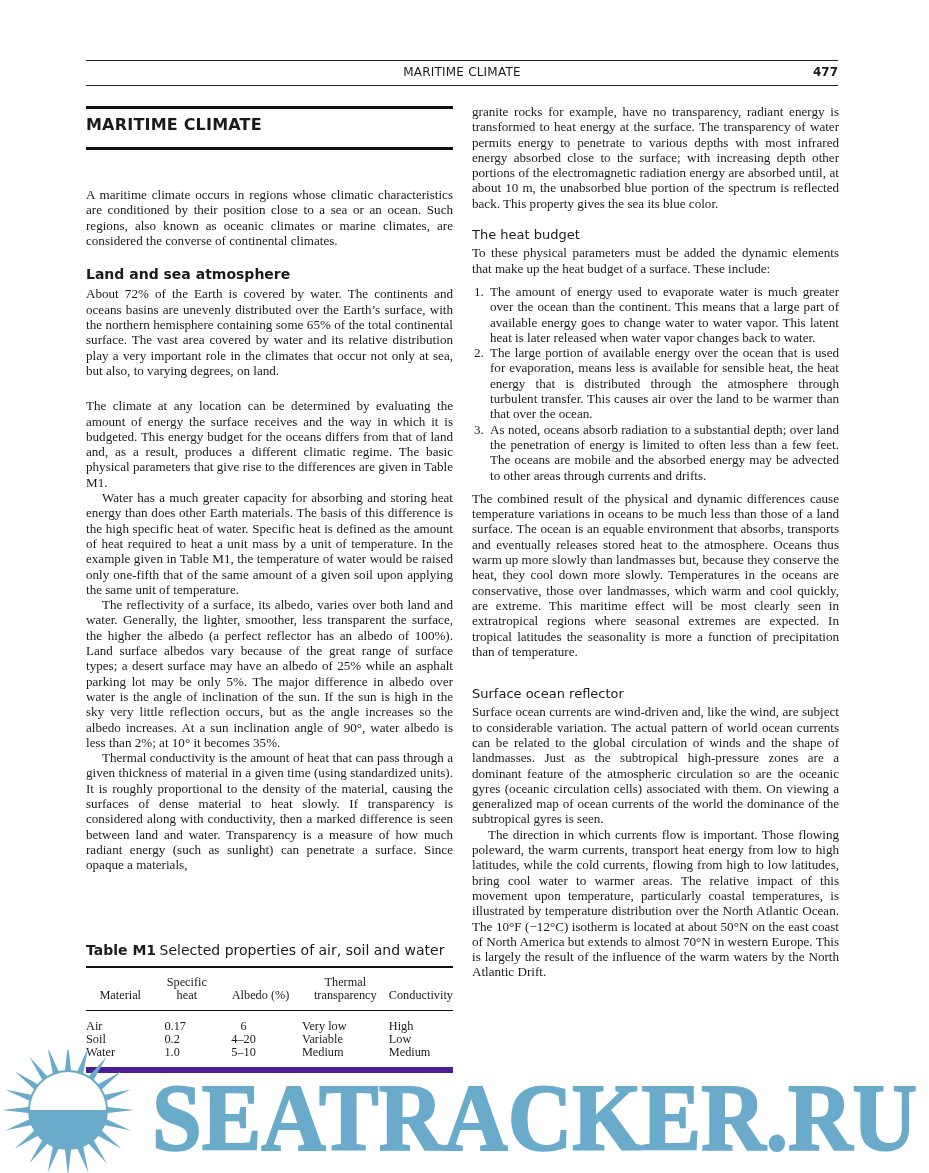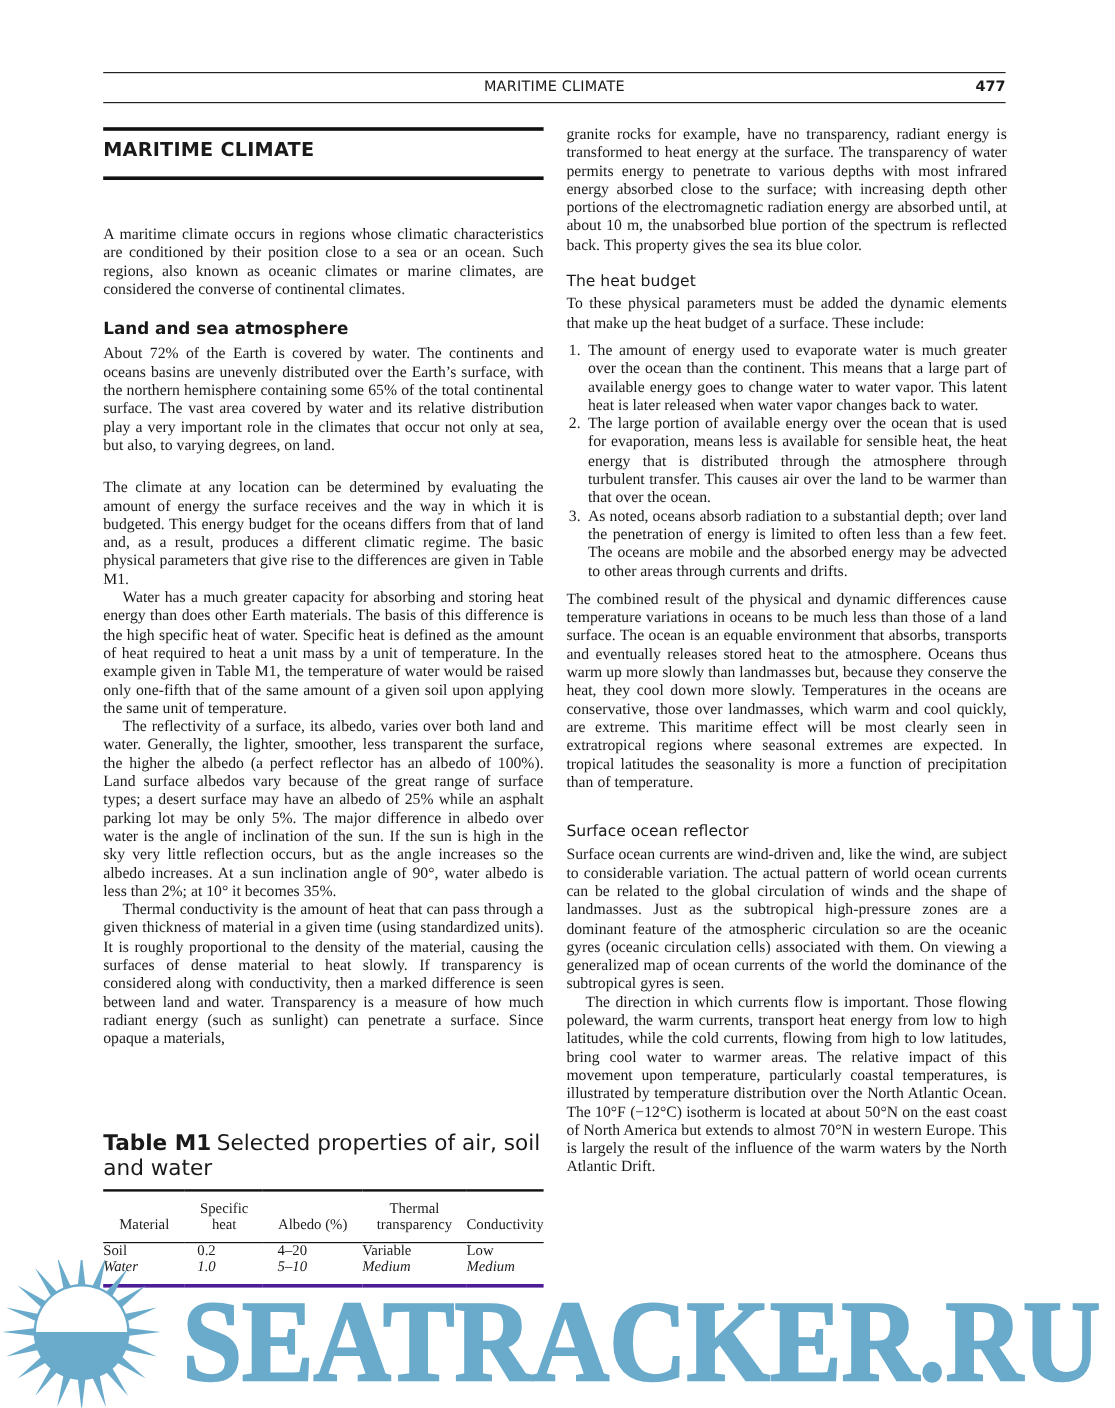--- a/index.html
+++ b/index.html
@@ -22,26 +22,26 @@
   p { margin:0; }
   .indent { text-indent:16px; }
   h3.bold { font-size:14px; font-weight:bold; margin:0; }
   h3.light { font-size:13px; font-weight:normal; margin:0; }
 
   ol { margin:0; padding:0; list-style:none; }
   ol li { position:relative; padding-left:18px; }
   ol li .num { position:absolute; left:2px; top:0; }
 
   #table-block { position:absolute; left:86px; top:942px; width:367px; }
-  #table-caption { font-size:18px; }
+  #table-caption { font-size:14px; }
   #table-caption .lbl { font-weight:bold; }
   table { width:100%; border-collapse:collapse; margin-top:7px; font-size:12.3px; line-height:13px; }
   thead tr { border-top:2px solid #111; border-bottom:1px solid #111; }
   thead th { font-weight:normal; text-align:center; vertical-align:bottom; padding:8px 0 8px 0; }
-  tbody tr.last { border-bottom:3px solid #4c1d95;font-style:italic; }
+  tbody tr.last { border-bottom:6px solid #4c1d95; }
   tbody td { padding:0; }
   tbody tr.first td { padding-top:9px; }
   tbody tr.last td { padding-bottom:8px; }
   .c-num { text-align:center; }
 
   #watermark { position:absolute; left:0; top:1050px; width:929px; height:123px; pointer-events:none; }
 </style>
 </head>
 <body>
 
@@ -77,20 +77,27 @@
     <thead>
       <tr>
         <th style="width:19%"><span>Material</span></th>
         <th style="width:18%"><span>Specific</span><br><span>heat</span></th>
         <th style="width:23%"><span>Albedo (%)</span></th>
         <th style="width:24%"><span>Thermal</span><br><span>transparency</span></th>
         <th style="width:16%"><span>Conductivity</span></th>
       </tr>
     </thead>
     <tbody>
+      <tr class="first">
+        <td>Air</td>
+        <td style="padding-left:10px">0.17</td>
+        <td class="c-num" style="padding-right:34px">6</td>
+        <td>Very low</td>
+        <td>High</td>
+      </tr>
       <tr>
         <td>Soil</td>
         <td style="padding-left:10px">0.2</td>
         <td class="c-num" style="padding-right:34px">4–20</td>
         <td>Variable</td>
         <td>Low</td>
       </tr>
       <tr class="last">
         <td>Water</td>
         <td style="padding-left:10px">1.0</td>

